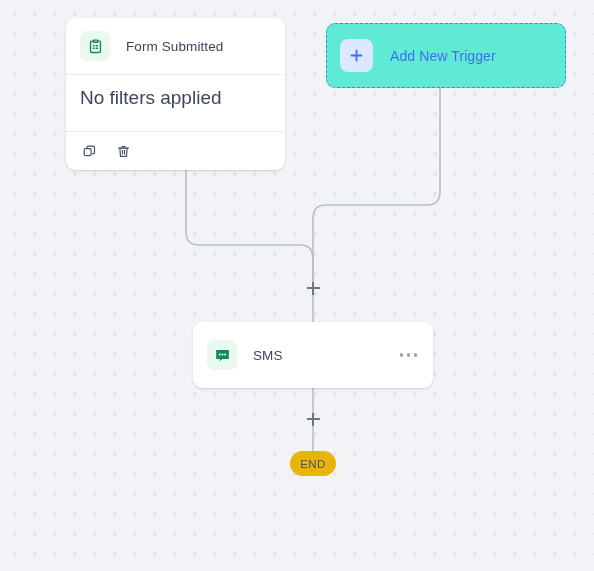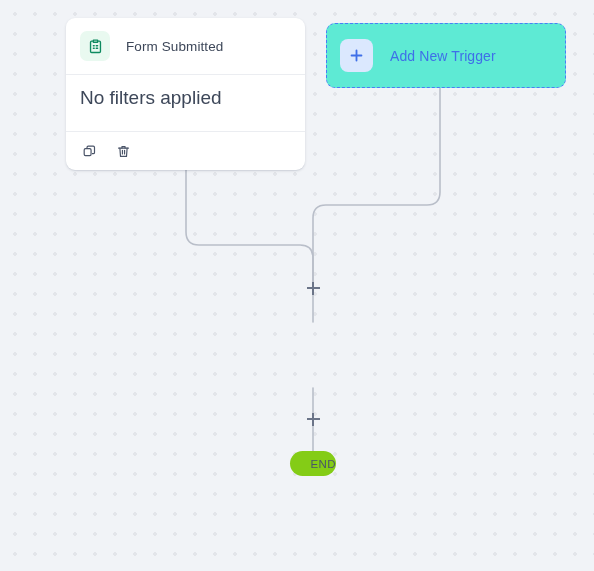--- a/index.html
+++ b/index.html
@@ -24,21 +24,21 @@
     content:"";position:absolute;background:#6b7488;
   }
   .plus-marker::before{left:0;top:5.5px;width:13px;height:2px;}
   .plus-marker::after{top:0;left:5.5px;height:13px;width:2px;}
 
   
   .node-card{
     position:absolute;background:#ffffff;border-radius:9px;
     box-shadow:0 1px 3px rgba(25,35,60,.12),0 1px 1px rgba(25,35,60,.06);
   }
-  #trigger-card{left:66px;top:18px;width:239px;}
+  #trigger-card{left:66px;top:18px;width:219px;}
   .card-row{display:flex;align-items:center;}
   .card-head{height:56px;padding:0 14px;border-bottom:1px solid #ebedf1;}
   .icon-tile{
     width:30px;height:30px;border-radius:7px;background:#e9f9f0;
     display:flex;align-items:center;justify-content:center;flex:none;
   }
   .node-title{
     margin-left:16px;font-size:13.5px;color:#3d4759;letter-spacing:.1px;
   }
   .card-body{
@@ -74,22 +74,22 @@
   .sms-inner{height:66px;padding:0 14px;}
   .dots-btn{
     margin-left:auto;display:flex;gap:3.5px;align-items:center;
     cursor:pointer;padding:4px 2px;
   }
   .dots-btn i{width:3.5px;height:3.5px;border-radius:50%;background:#9aa2b4;display:block;}
 
   
   #end-pill{
     position:absolute;left:290px;top:451px;width:46px;height:25px;
-    border-radius:13px;background:#84cc16;
-    display:flex;align-items:center;justify-content:flex-end;
+    border-radius:13px;background:#eab308;
+    display:flex;align-items:center;justify-content:center;
   }
   .end-text{font-size:11.5px;color:#4a5568;letter-spacing:.4px;}
 </style>
 </head>
 <body>
 
 <div id="canvas">
 
   <svg id="wires" viewBox="0 0 594 571" xmlns="http://www.w3.org/2000/svg">
     <g fill="none" stroke="#b9bec9" stroke-width="1.6" stroke-linecap="round">
@@ -146,18 +146,36 @@
 
   <div id="add-trigger">
     <span class="plus-tile">
       <svg width="17" height="17" viewBox="0 0 24 24" fill="none" stroke="#3f6fe8" stroke-width="2.6" stroke-linecap="round">
         <path d="M12 5v14M5 12h14"></path>
       </svg>
     </span>
     <span class="add-label">Add New Trigger</span>
   </div>
 
+  <div id="sms-card" class="node-card">
+    <div class="card-row sms-inner">
+      <span class="icon-tile">
+        <svg width="19" height="19" viewBox="0 0 24 24">
+          <path d="M4 5.2h16v11.1h-8.6L8.6 19.2v-2.9H4z" fill="#0e8a5f"></path>
+          <circle cx="8.6" cy="10.7" r="1.25" fill="#ffffff"></circle>
+          <circle cx="12" cy="10.7" r="1.25" fill="#ffffff"></circle>
+          <circle cx="15.4" cy="10.7" r="1.25" fill="#ffffff"></circle>
+        </svg>
+      </span>
+      <span class="node-title">SMS</span>
+      <span class="dots-btn">
+        <i></i>
+          <i></i>
+          <i></i>
+      </span>
+    </div>
+  </div>
 
   <div id="end-pill">
     <span class="end-text">END</span>
   </div>
 
 </div>
 
 </body></html>

